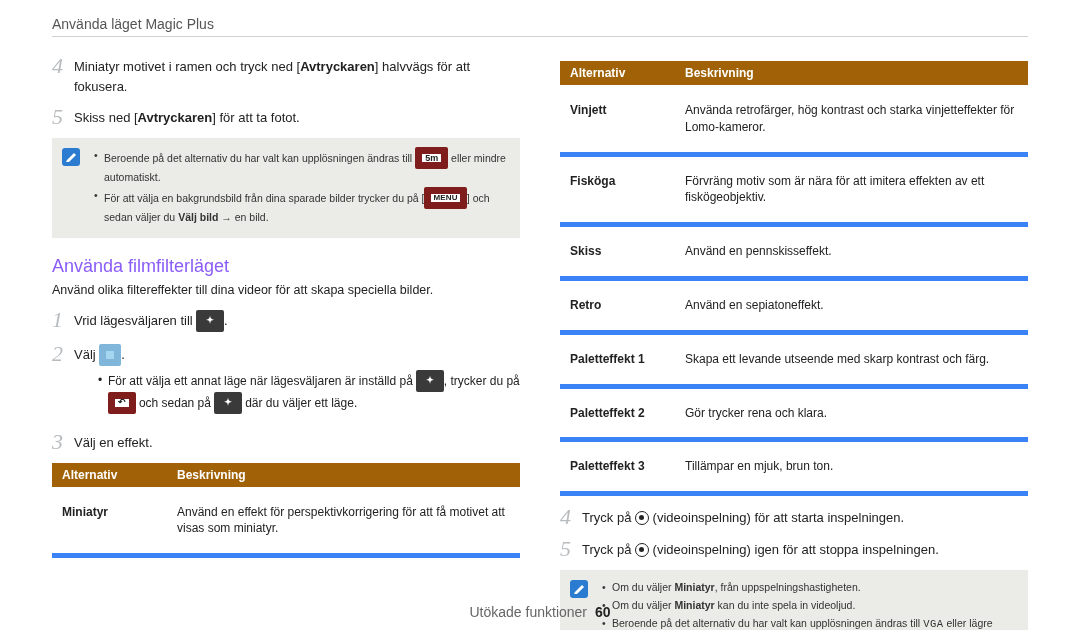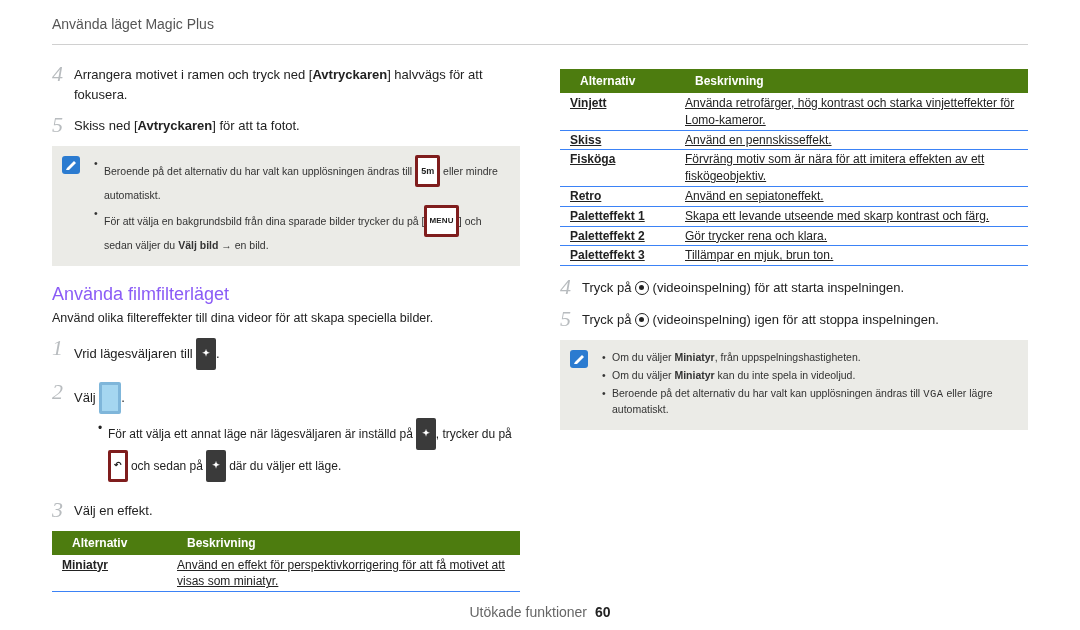--- a/index.html
+++ b/index.html
@@ -10,21 +10,21 @@
     background: #fff;
     width: 1080px;
     height: 630px;
     padding: 16px 52px 8px 52px;
     position: relative;
   }
   .page-header {
     font-size: 14px;
     color: #555;
     font-weight: 400;
-    padding-bottom: 12px;
+    padding-bottom: 4px;
     border-bottom: 1px solid #d0d0d0;
     margin-bottom: 18px;
   }
   .columns {
     display: flex;
     gap: 40px;
   }
   .col { flex: 1; }
   .step {
     display: flex;
@@ -91,56 +91,55 @@
   }
   .sub-bullets li { position: relative; padding-left: 10px; }
   .sub-bullets li::before { content:"•"; position:absolute; left:0; }
   table.opts {
     width: 100%;
     border-collapse: collapse;
     font-size: 12px;
     margin-top: 6px;
   }
   table.opts th {
-    background: #4d7c0f;
+    background: #a16207;
     color: #fff;
     text-align: left;
     font-weight: 600;
-    padding: 5px 20px;
+    padding: 5px 10px;
     border-bottom: 1px solid #fff;
   }
   table.opts th:first-child { width: 115px; }
   table.opts td {
-    padding: 1px 10px;
-    border-bottom: 1px solid #3b82f6;
+    padding: 16px 10px;
+    border-bottom: 5px solid #3b82f6;
     vertical-align: top;
     line-height: 1.4;
-    text-decoration: underline;
   }
   table.opts td:first-child { font-weight: 600; }
   .footer {
     position: absolute;
     bottom: 10px;
     left: 0; right: 0;
     text-align: center;
     font-size: 14px;
     color: #666;
   }
   .footer b { color: #222; font-weight: 600; margin-left: 4px; }
   
   .chip {
     display: inline-flex;
     align-items: center;
     justify-content: center;
     vertical-align: middle;
-    border: 3px solid #7f1d1d;
+    border: 7px solid #7f1d1d;
     border-radius: 2px;
     padding: 0 3px;
     min-width: 14px;
-    height: 32px;
+    height: 22px;
     font-size: 9px;
     line-height: 1;
     background: #fff;
     color: #222;
     font-weight: 600;
     position: relative;
     top: -1px;
   }
   .chip.dark { background: #3a3a3a; color: #fff; border-color: #3a3a3a; }
   .chip.menu { font-size: 8px; letter-spacing: 0.2px; padding: 0 2px; }
@@ -169,21 +168,21 @@
 
 <div class="page-header">Använda läget Magic Plus</div>
 
 <div class="columns">
 
   <div class="col">
 
     <div class="step">
       <div class="step-num">4</div>
       <div class="step-body">
-        <span>Arrangera motivet i ramen och tryck ned [</span><b>Avtryckaren</b><span>] halvvägs för att fokusera.</span>
+        <span>Miniatyr motivet i ramen och tryck ned [</span><b>Avtryckaren</b><span>] halvvägs för att fokusera.</span>
       </div>
     </div>
 
     <div class="step">
       <div class="step-num">5</div>
       <div class="step-body">
         <span>Skiss ned [</span><b>Avtryckaren</b><span>] för att ta fotot.</span>
       </div>
     </div>
 
@@ -253,26 +252,26 @@
           <th>Alternativ</th>
           <th>Beskrivning</th>
         </tr>
       </thead>
       <tbody id="right-tbody">
           <tr>
             <td>Vinjett</td>
             <td>Använda retrofärger, hög kontrast och starka vinjetteffekter för Lomo-kameror.</td>
           </tr>
           <tr>
+            <td>Fisköga</td>
+            <td>Förvräng motiv som är nära för att imitera effekten av ett fiskögeobjektiv.</td>
+          </tr>
+          <tr>
             <td>Skiss</td>
             <td>Använd en pennskisseffekt.</td>
-          </tr>
-          <tr>
-            <td>Fisköga</td>
-            <td>Förvräng motiv som är nära för att imitera effekten av ett fiskögeobjektiv.</td>
           </tr>
           <tr>
             <td>Retro</td>
             <td>Använd en sepiatoneffekt.</td>
           </tr>
           <tr>
             <td>Paletteffekt 1</td>
             <td>Skapa ett levande utseende med skarp kontrast och färg.</td>
           </tr>
           <tr>

